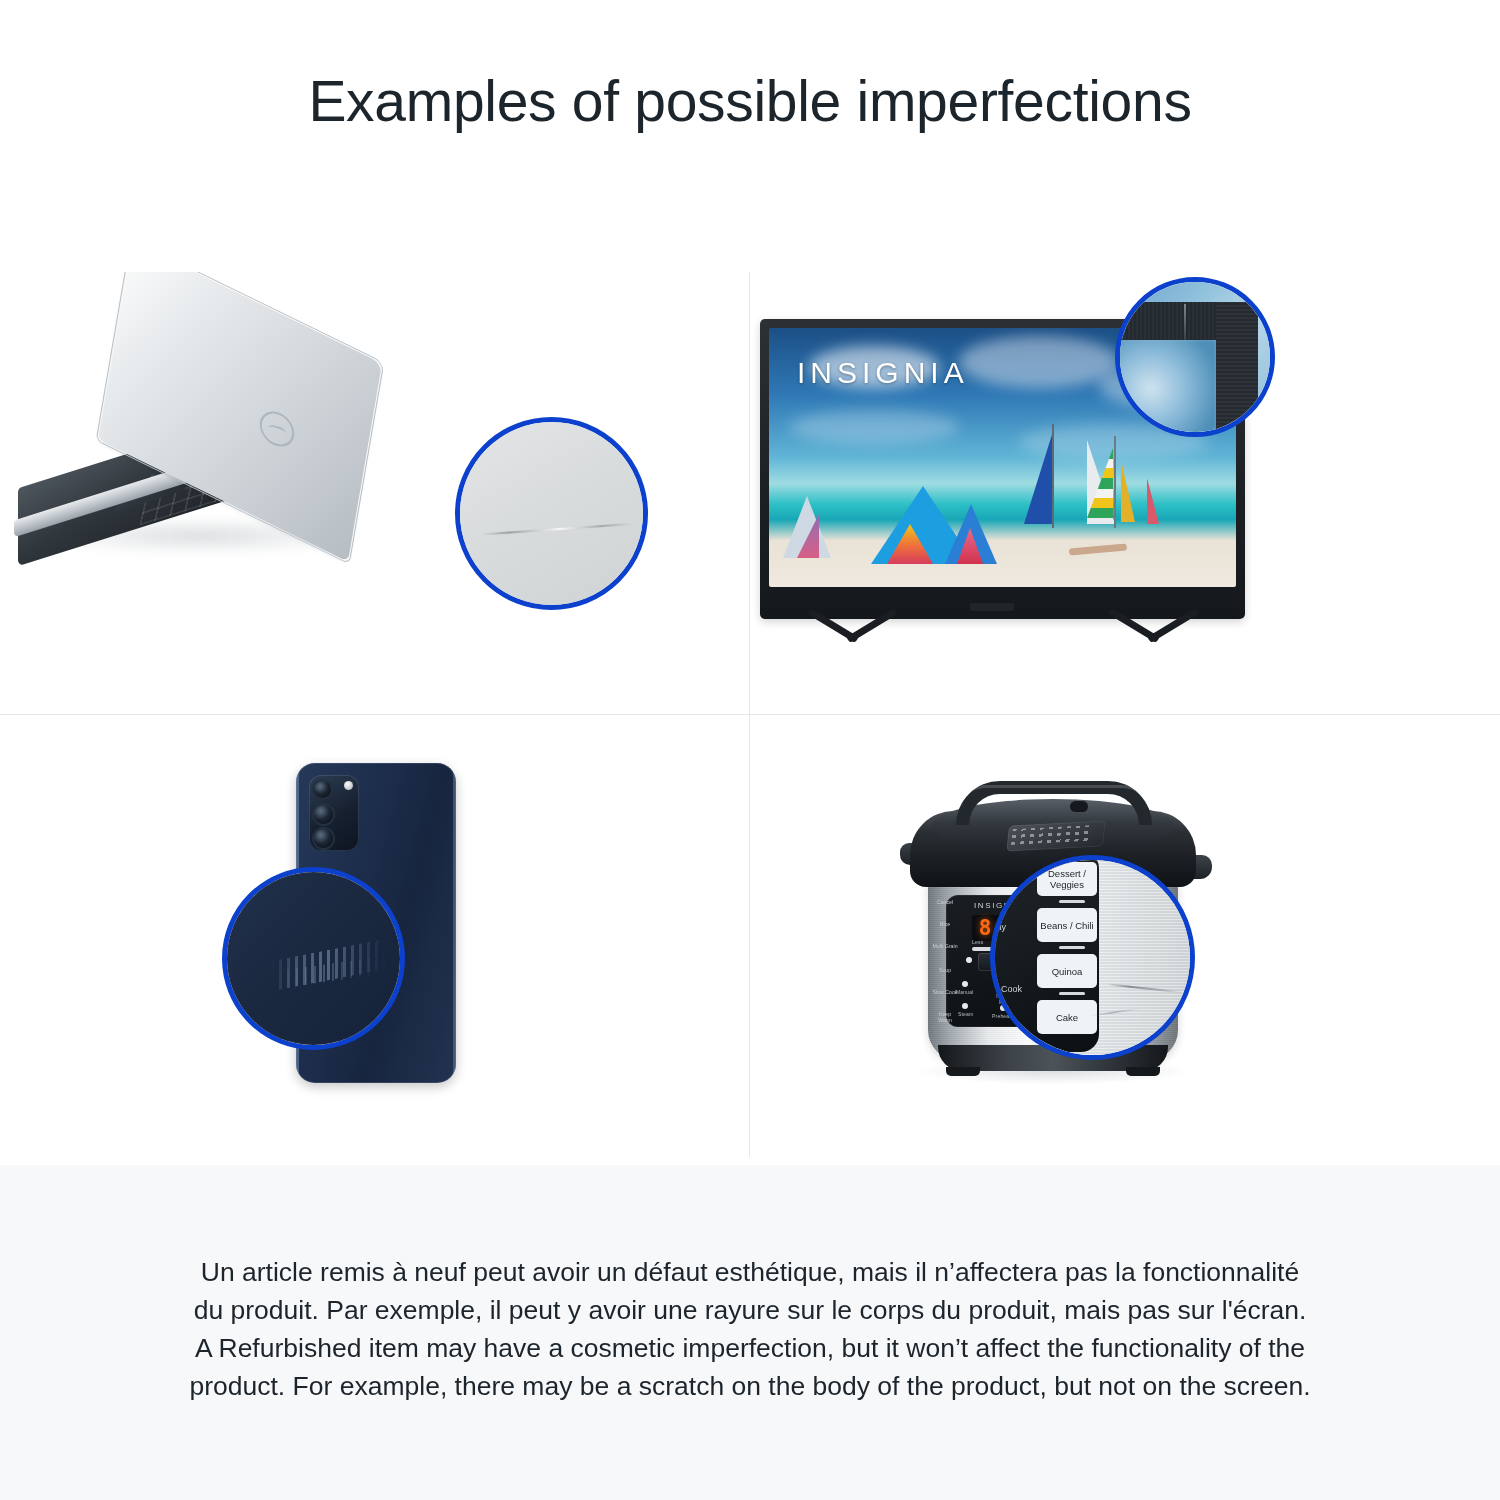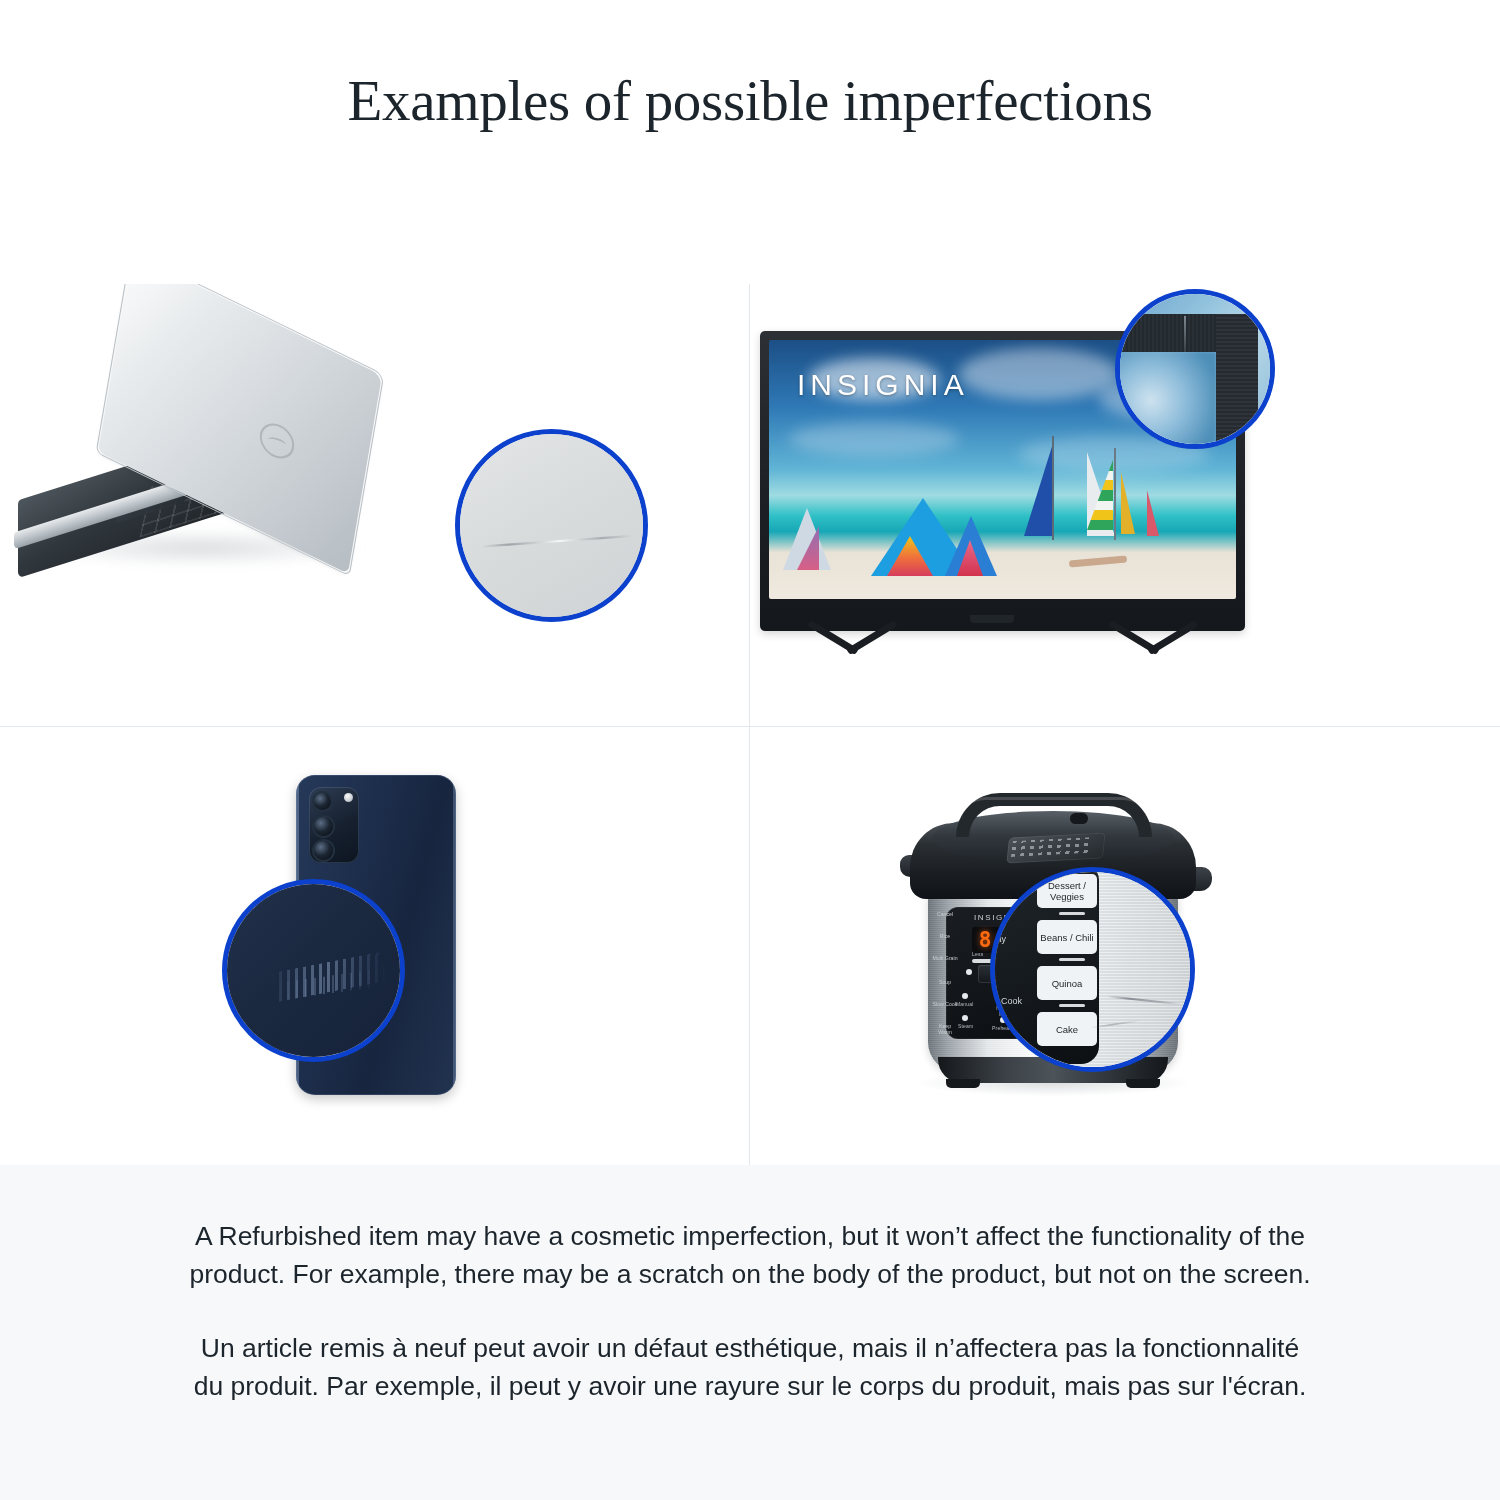--- a/index.html
+++ b/index.html
@@ -9,30 +9,30 @@
     font-family:"Liberation Sans","DejaVu Sans",sans-serif;
     color:#1d252c;
     overflow:hidden;
   }
   .page{position:relative;width:1500px;height:1500px;}
 
   
   .header{
     position:absolute;left:0;top:0;width:1500px;height:255px;
     display:flex;flex-direction:column;align-items:center;justify-content:flex-start;
-    padding-top:62px;box-sizing:border-box;font-family:Liberation Serif, serif;
+    padding-top:62px;box-sizing:border-box;
   }
   .title-line{
     font-size:57px;line-height:78px;font-weight:400;
     color:#1d252c;letter-spacing:-0.3px;white-space:nowrap;
   }
 
   
   .grid{
-    position:absolute;left:0;top:284px;width:1294px;height:885px;
+    position:absolute;left:0;top:272px;width:1294px;height:885px;
   }
   .vdiv{position:absolute;left:749px;top:0;width:1px;height:885px;background:#e2e7ec;}
   .hdiv{position:absolute;left:0;top:442px;width:1500px;height:1px;background:#e2e7ec;}
   .cell{position:absolute;width:749px;height:442px;overflow:hidden;}
   .cell.tl{left:0;top:0;}
   .cell.tr{left:750px;top:0;}
   .cell.bl{left:0;top:443px;}
   .cell.br{left:750px;top:443px;}
   .stage{position:absolute;left:0;top:0;width:749px;height:442px;}
 
@@ -502,17 +502,17 @@
             <div class="ckm-btn" style="left:42px;top:140px;">Cake</div>
             <div class="ckm-scratch"></div>
             <div class="ckm-scratch2"></div>
           </div>
         </div>
       </div>
     </div>
   </div>
 
   <div class="footer">
+    <div class="para fr">Un article remis à neuf peut avoir un défaut esthétique, mais il n’affectera pas la fonctionnalité du produit. Par exemple, il peut y avoir une rayure sur le corps du produit, mais pas sur l'écran.</div>
     <div class="para">A Refurbished item may have a cosmetic imperfection, but it won’t affect the functionality of the product. For example, there may be a scratch on the body of the product, but not on the screen.</div>
-    <div class="para fr">Un article remis à neuf peut avoir un défaut esthétique, mais il n’affectera pas la fonctionnalité du produit. Par exemple, il peut y avoir une rayure sur le corps du produit, mais pas sur l'écran.</div>
   </div>
 
 </div>
 
 </body></html>

